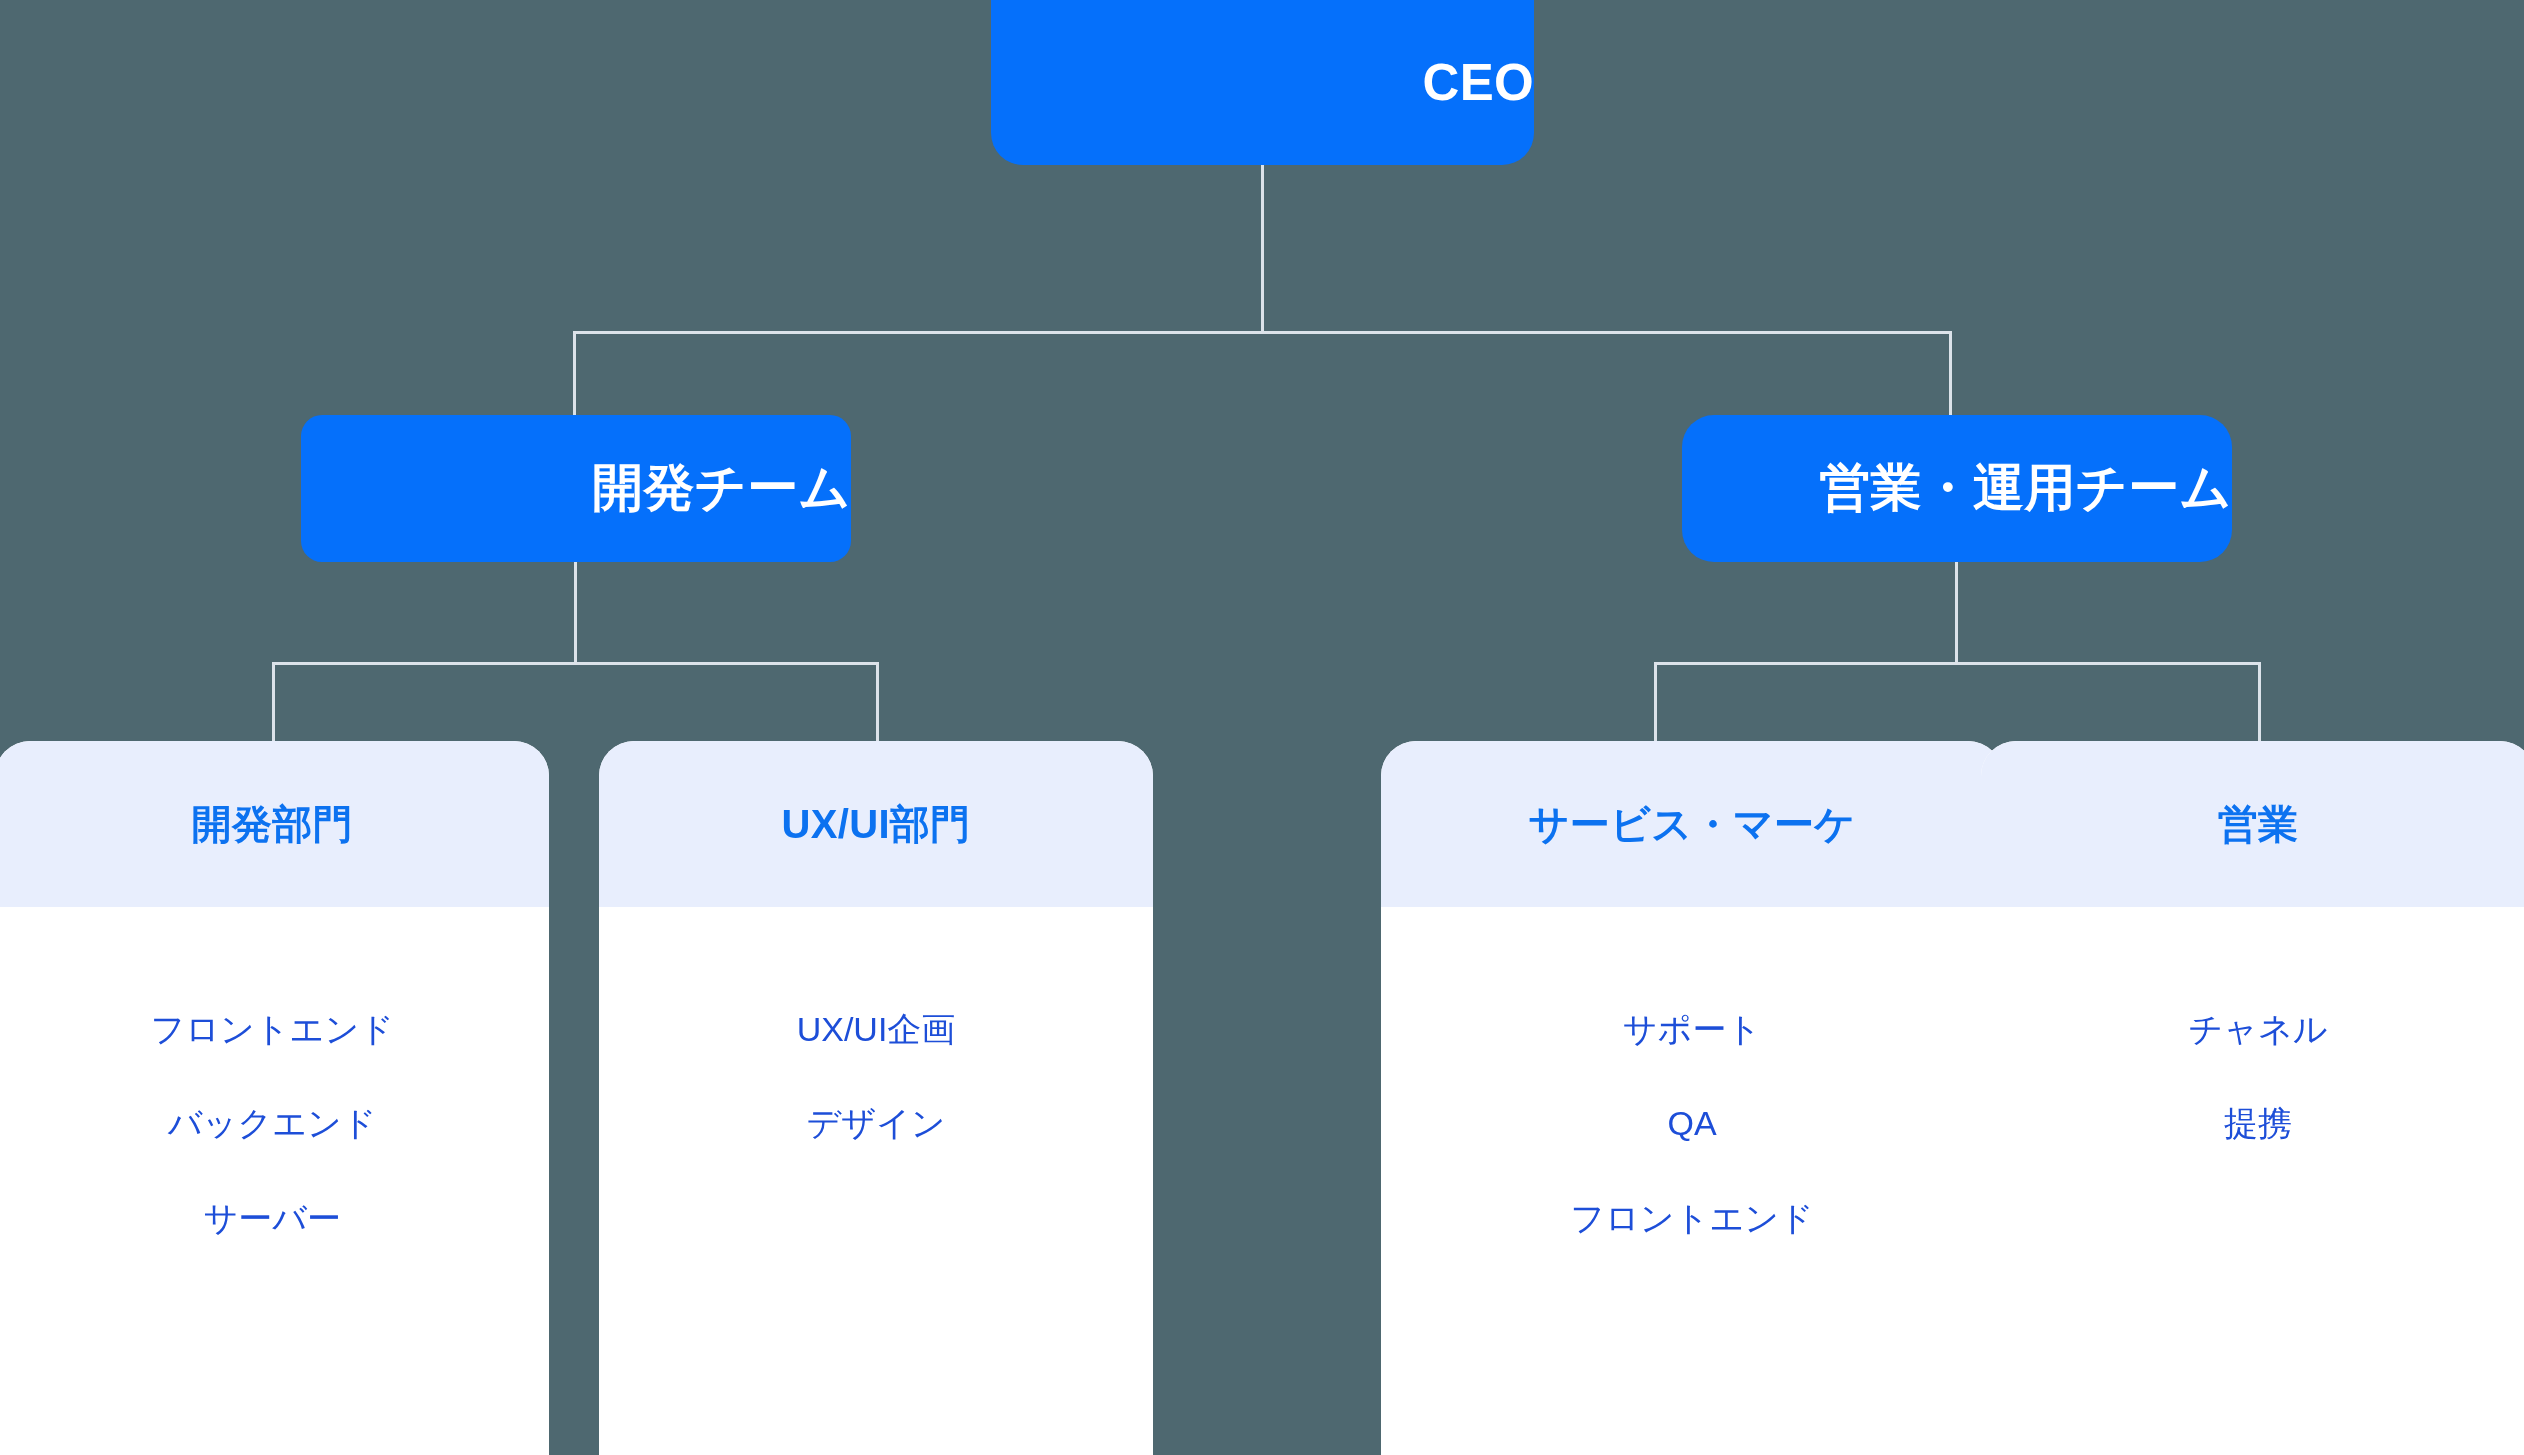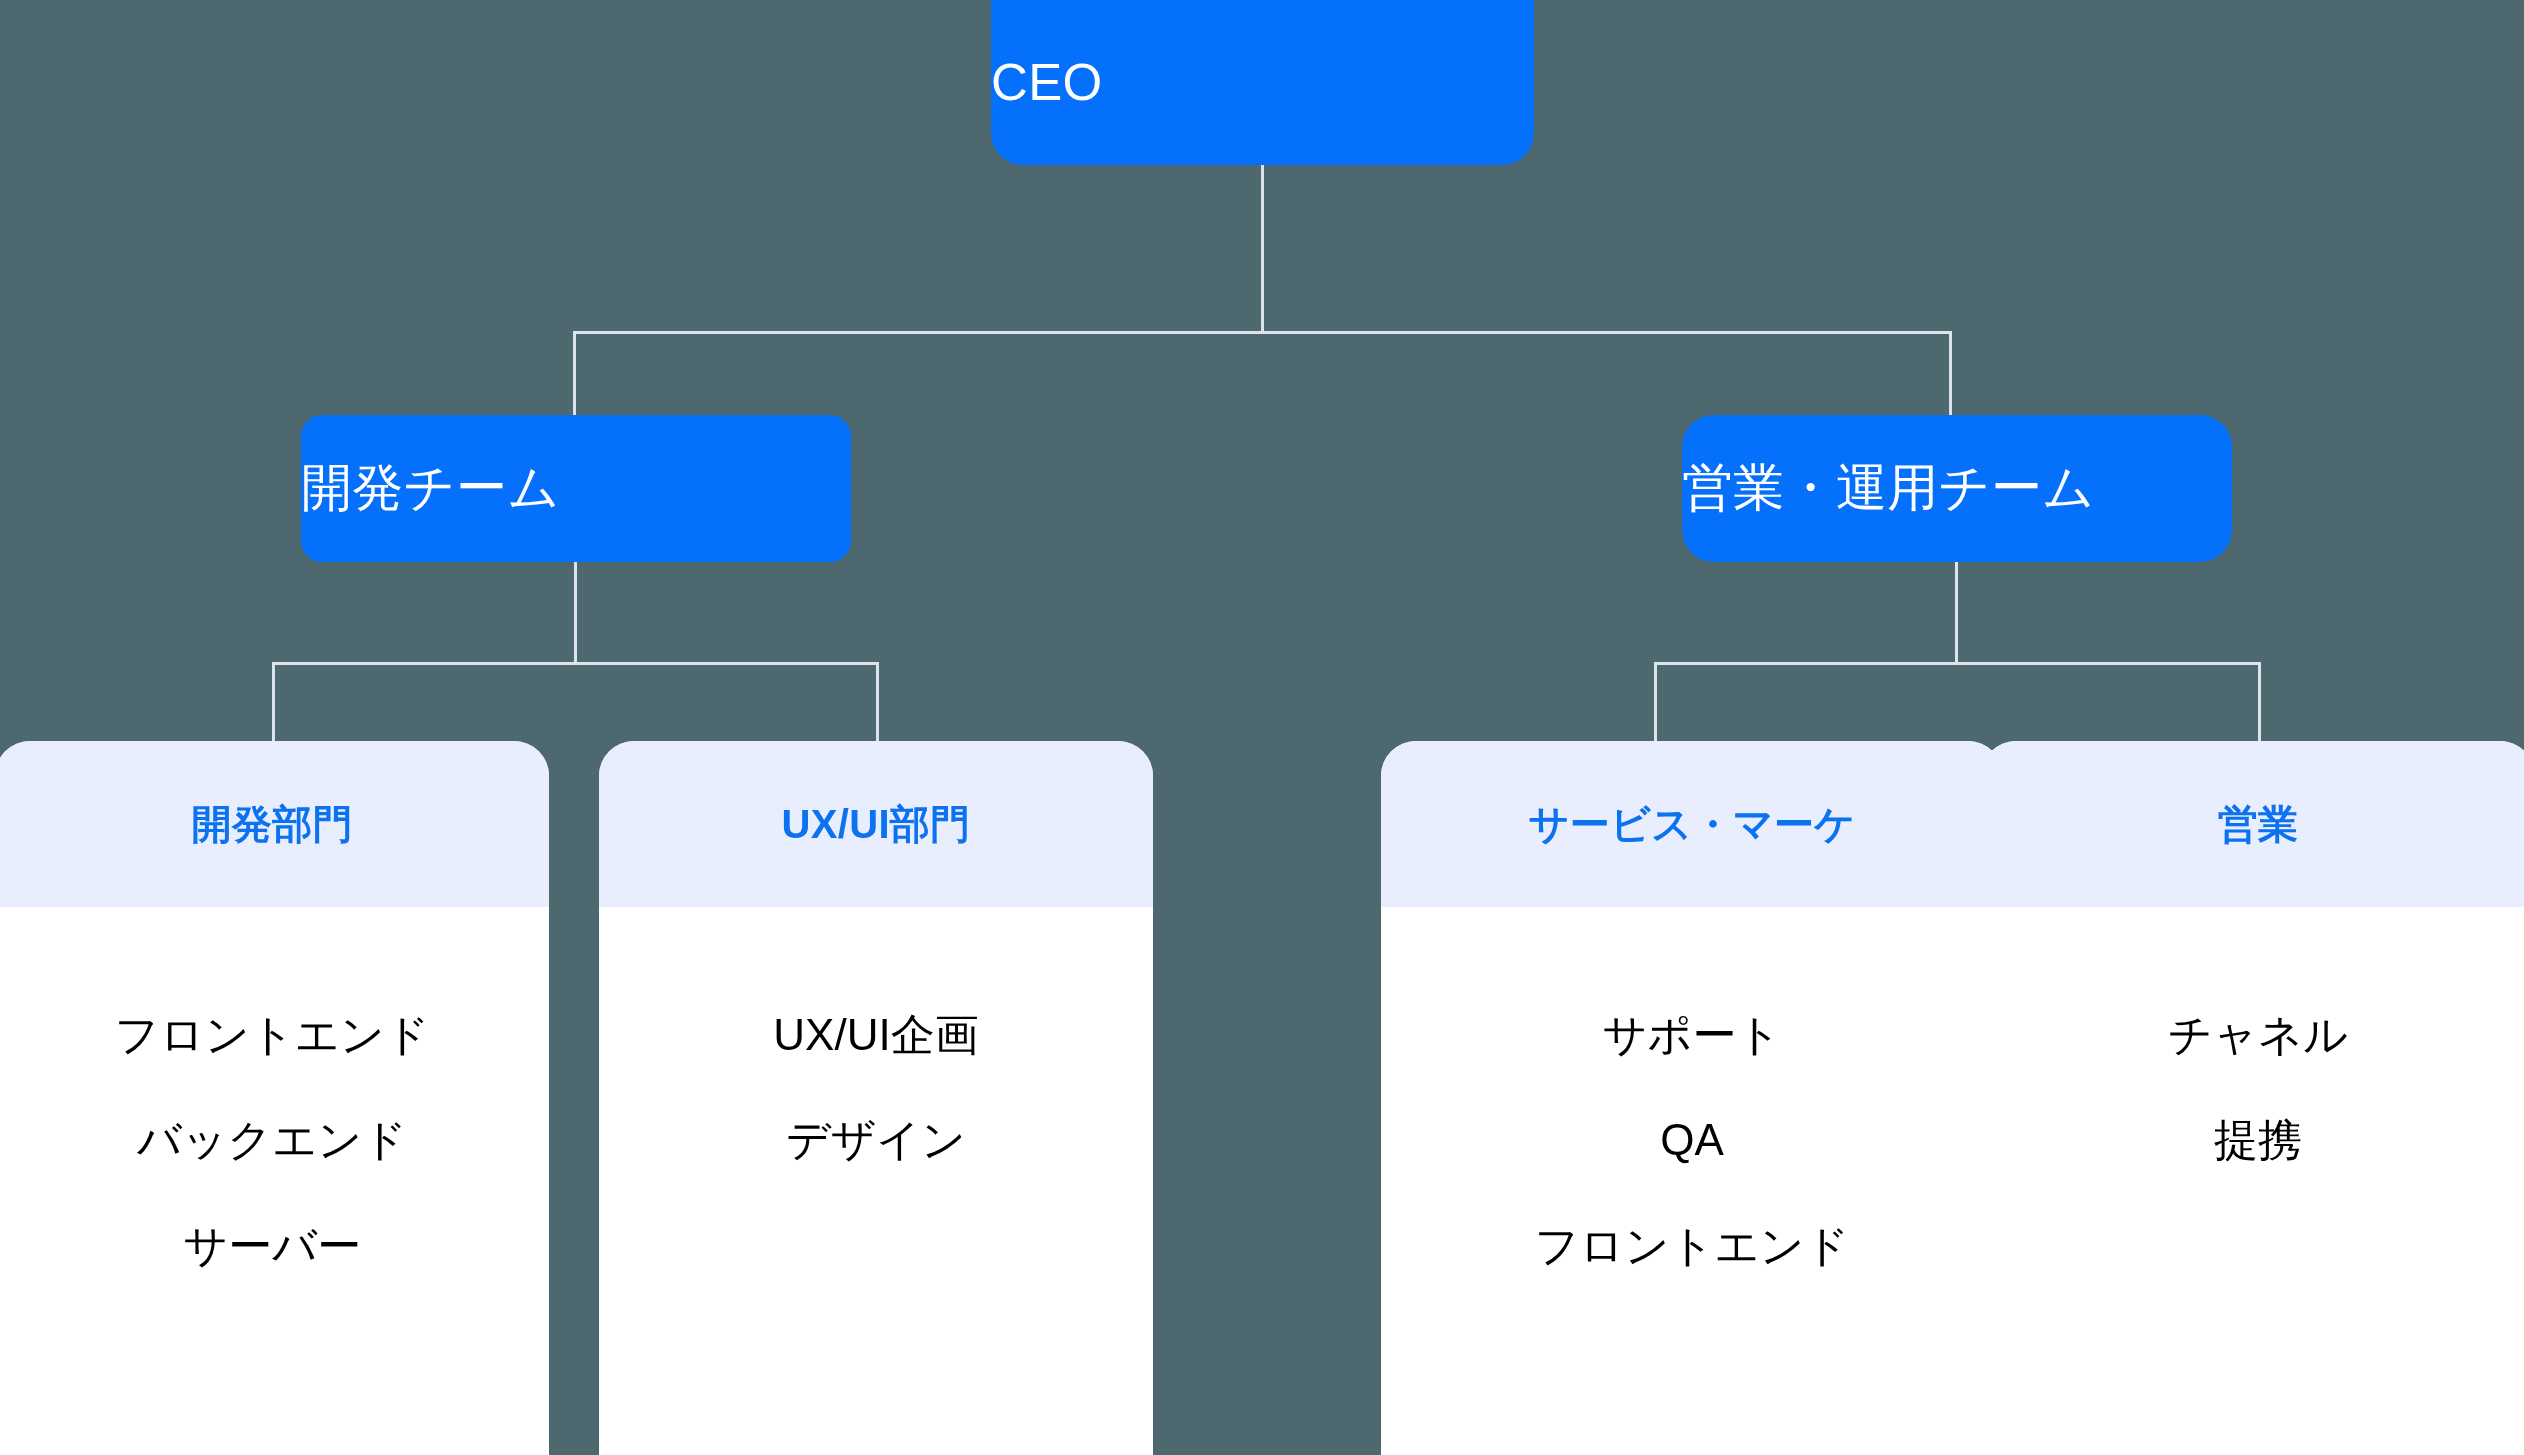--- a/index.html
+++ b/index.html
@@ -14,23 +14,23 @@
   
   .line { position: absolute; background: #DCE3EA; }
   .v { width: 2.8px; }
   .h { height: 2.8px; }
 
   
   .node {
     position: absolute;
     background: #0570FB;
     border-radius: 32px;
-    display: flex; align-items: center; justify-content: flex-start;
+    display: flex; align-items: center; justify-content: flex-end;
     color: #FFFFFF;
-    font-weight: normal;
+    font-weight: bold;
     letter-spacing: 0.3px;
     text-align: center;
   }
   #node-ceo {
     left: 991px; top: 0px; width: 543px; height: 165px;
     border-radius: 0 0 32px 32px;
     font-size: 51px;
   }
   #node-dev-team  { left: 301px;  top: 415px; width: 550px;  height: 147px; font-size: 51px; border-radius: 21px; }
   #node-sales-team{ left: 1682px; top: 415px; width: 550px;  height: 147px; font-size: 51px; }
@@ -57,22 +57,22 @@
   }
   .card-body {
     flex: 1;
     background: #FFFFFF;
     display: flex; flex-direction: column;
     align-items: center;
     padding-top: 104px;
     gap: 57px;
   }
   .card-item {
-    font-size: 44px;
-    color: #000000;
+    font-size: 34px;
+    color: #1d4ed8;
     text-align: center;
     line-height: 1.1;
   }
 
   #card-dev      { left: -4.8px;   width: 554px; }
   #card-uxui     { left: 599px;  width: 554px; }
   #card-service  { left: 1381px; width: 622px; }
   #card-sales    { left: 1981px; width: 554px; }
 </style>
 </head>

